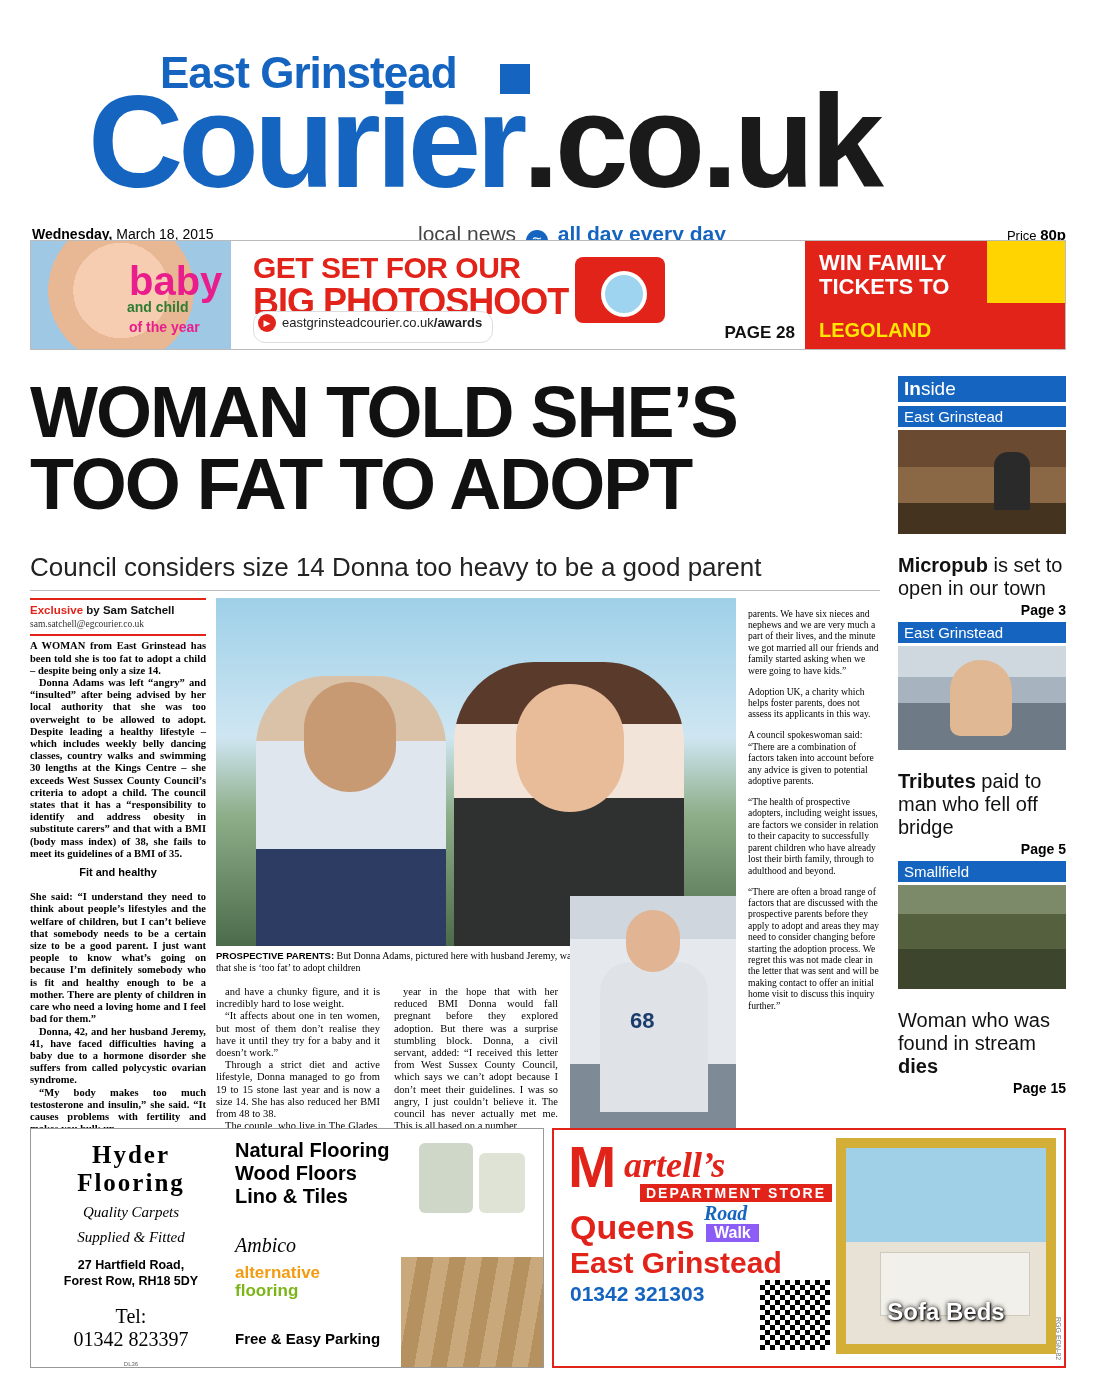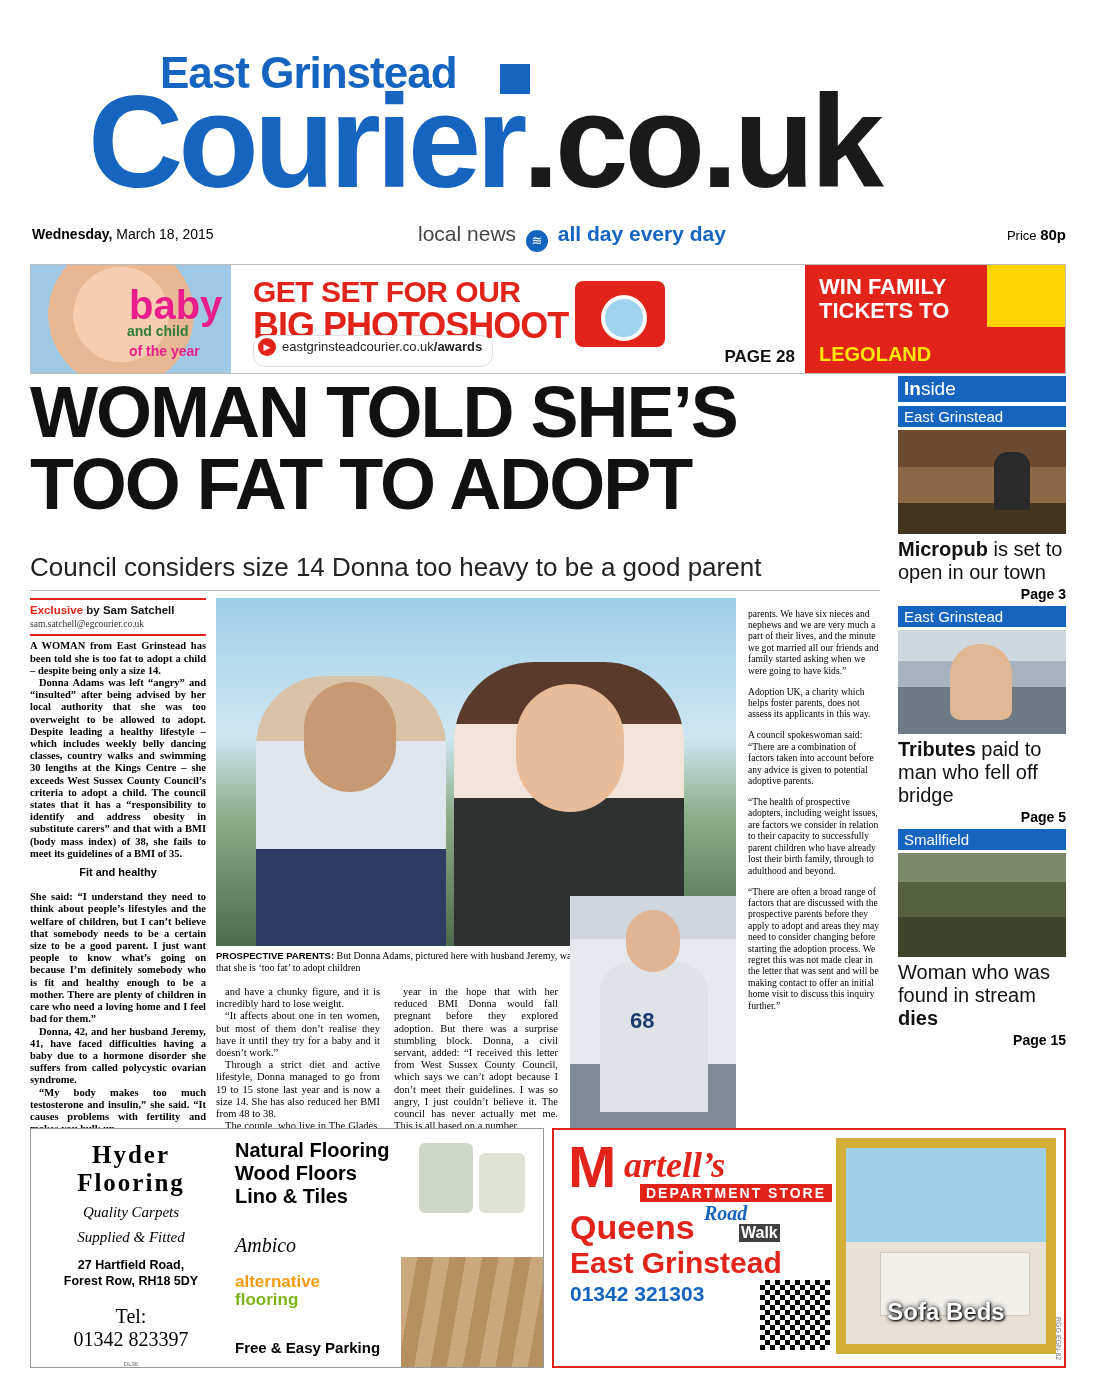--- a/index.html
+++ b/index.html
@@ -43,21 +43,21 @@
     line-height:22px; vertical-align:-4px; margin:0 4px;
   }
   .mast-price {
     position:absolute; right:30px; top:226px;
     font-family:"Liberation Sans", sans-serif; font-size:13px;
   }
   .mast-price b { font-weight:bold; font-size:15px; }
 
   
   .banner {
-    position:absolute; left:30px; top:264px; width:1036px; height:110px;
+    position:absolute; left:30px; top:240px; width:1036px; height:110px;
     border:1px solid #bbb; display:flex; overflow:hidden;
   }
   .ban-baby {
     width:200px; background:linear-gradient(160deg,#cfe4f2,#9ec8e4);
     position:relative;
   }
   .ban-baby .face {
     position:absolute; left:0; top:0; width:200px; height:110px;
     background:radial-gradient(circle at 45% 45%, #f6cdb0 0 38%, #e8b794 38% 58%, #9ec8e4 58%);
   }
@@ -222,21 +222,21 @@
   .rail-img { width:168px; height:104px; margin-top:3px; overflow:hidden; position:relative; }
   .ri1 { background:linear-gradient(180deg,#6b4a32 0 36%, #8a6845 36% 70%, #43331f 70%); }
   .ri1:after { content:""; position:absolute; left:96px; top:22px; width:36px; height:58px;
                background:#2a2a2a; border-radius:14px 14px 0 0; }
   .ri2 { background:linear-gradient(180deg,#cfd8df 0 30%, #a7b4bf 30% 55%, #6e7a85 55%); }
   .ri2:after { content:""; position:absolute; left:52px; top:14px; width:62px; height:76px;
                background:#e0b894; border-radius:30px 30px 10px 10px; }
   .ri3 { background:linear-gradient(180deg,#7d8a6a 0 28%, #55603f 28% 62%, #3d452c 62%); }
   .rail-txt {
     font-family:"Liberation Sans", sans-serif; font-size:20px; line-height:23px;
-    margin-top:4px; color:#111;
+    margin-top:20px; color:#111;
   }
   .rail-txt b { font-weight:bold; }
   .rail-page {
     font-family:"Liberation Sans", sans-serif; font-size:14px; font-weight:bold;
     text-align:right; margin-top:2px;
   }
 
   
   .ads { position:absolute; left:30px; top:1128px; width:1036px; height:240px; display:flex; gap:8px; }
   .ad-hyder { width:514px; border:1px solid #999; display:flex; background:#fff; }
@@ -246,21 +246,21 @@
     letter-spacing:2px;
   }
   .hy-script { font-family:"Liberation Serif", serif; font-style:italic; font-size:15px; line-height:19px; margin-top:6px; }
   .hy-addr { font-family:"Liberation Sans", sans-serif; font-size:12.5px; font-weight:bold; line-height:16px; margin-top:10px; }
   .hy-tel { font-family:"Liberation Serif", serif; font-size:20px; margin-top:16px; }
   .hy-phone { font-family:"Liberation Serif", serif; font-size:20px; }
   .hy-code { font-family:"Liberation Sans", sans-serif; font-size:6px; color:#666; margin-top:10px; }
   .hy-mid { width:170px; padding:10px 4px 0 4px; }
   .hy-mid h3 { margin:0; font-family:"Liberation Sans", sans-serif; font-size:20px; line-height:23px; }
   .hy-brand { font-family:"Liberation Serif", serif; font-style:italic; font-size:20px; margin-top:26px; }
-  .hy-alt { font-family:"Liberation Sans", sans-serif; font-weight:bold; font-size:17px; line-height:18px; color:#7cb518; margin-top:16px; }
+  .hy-alt { font-family:"Liberation Sans", sans-serif; font-weight:bold; font-size:17px; line-height:18px; color:#7cb518; margin-top:7px; }
   .hy-alt span { color:#f39c12; }
   .hy-park { font-family:"Liberation Sans", sans-serif; font-size:15px; font-weight:bold; margin-top:30px; }
   .hy-img { flex:1; background:linear-gradient(135deg,#d8c7ae,#b79c78 50%,#8d7css 50%); position:relative; overflow:hidden; }
   .hy-img .jar { position:absolute; left:18px; top:14px; width:54px; height:70px; background:#cfd8c8; border-radius:6px; }
   .hy-img .jar2 { position:absolute; left:78px; top:24px; width:46px; height:60px; background:#dfe3d6; border-radius:6px; }
   .hy-img .floor { position:absolute; left:0; bottom:0; width:100%; height:110px;
     background:repeating-linear-gradient(100deg,#c9a97c 0 16px,#b4915f 16px 32px); }
 
   .ad-martell { flex:1; border:2px solid #e2231a; background:#fff; position:relative; }
   .mt-m {
@@ -278,21 +278,21 @@
   .mt-queens {
     position:absolute; left:16px; top:78px; font-family:"Liberation Sans", sans-serif;
     font-weight:bold; font-size:34px; color:#e2231a;
   }
   .mt-road {
     position:absolute; left:150px; top:72px; font-family:"Liberation Serif", serif;
     font-style:italic; font-weight:bold; font-size:20px; color:#1565c0;
   }
   .mt-walk {
     position:absolute; left:152px; top:94px; font-family:"Liberation Sans", sans-serif;
-    font-weight:bold; font-size:16px; color:#fff; background:#404040; padding:0 2px;margin-left:33px;
+    font-weight:bold; font-size:16px; color:#fff; background:#8b5cf6; padding:0 8px;
   }
   .mt-eg {
     position:absolute; left:16px; top:116px; font-family:"Liberation Sans", sans-serif;
     font-weight:bold; font-size:30px; color:#e2231a;
   }
   .mt-phone {
     position:absolute; left:16px; top:152px; font-family:"Liberation Sans", sans-serif;
     font-weight:bold; font-size:21px; color:#1565c0;
   }
   .mt-qr { position:absolute; left:206px; top:150px; width:70px; height:70px;

